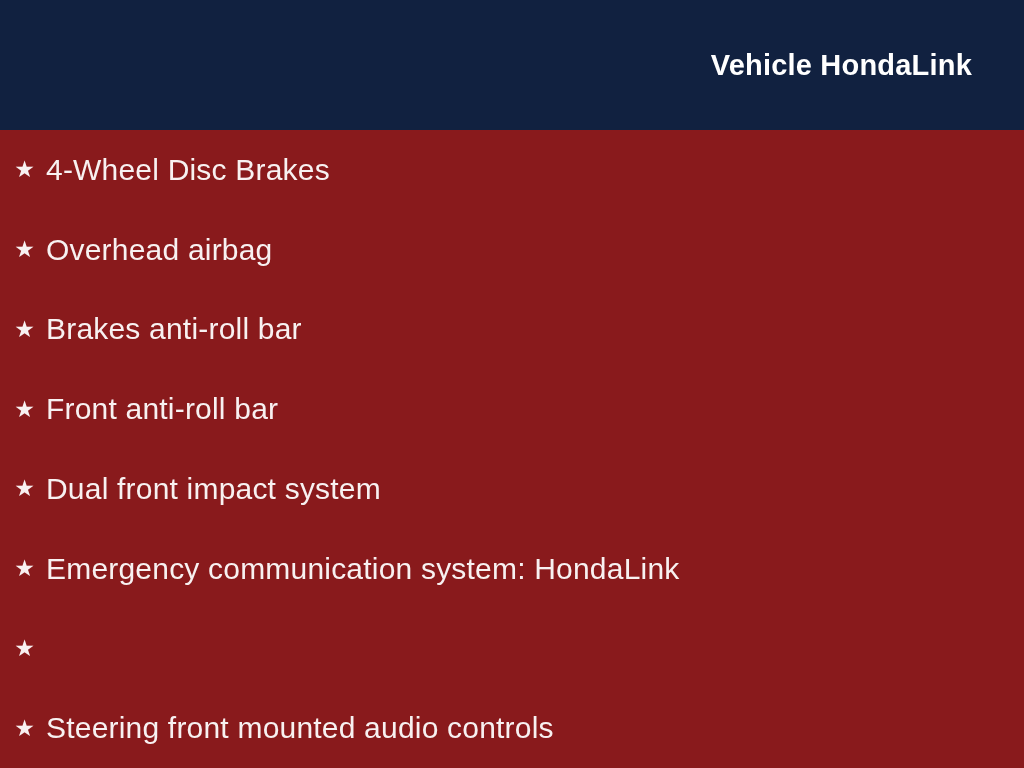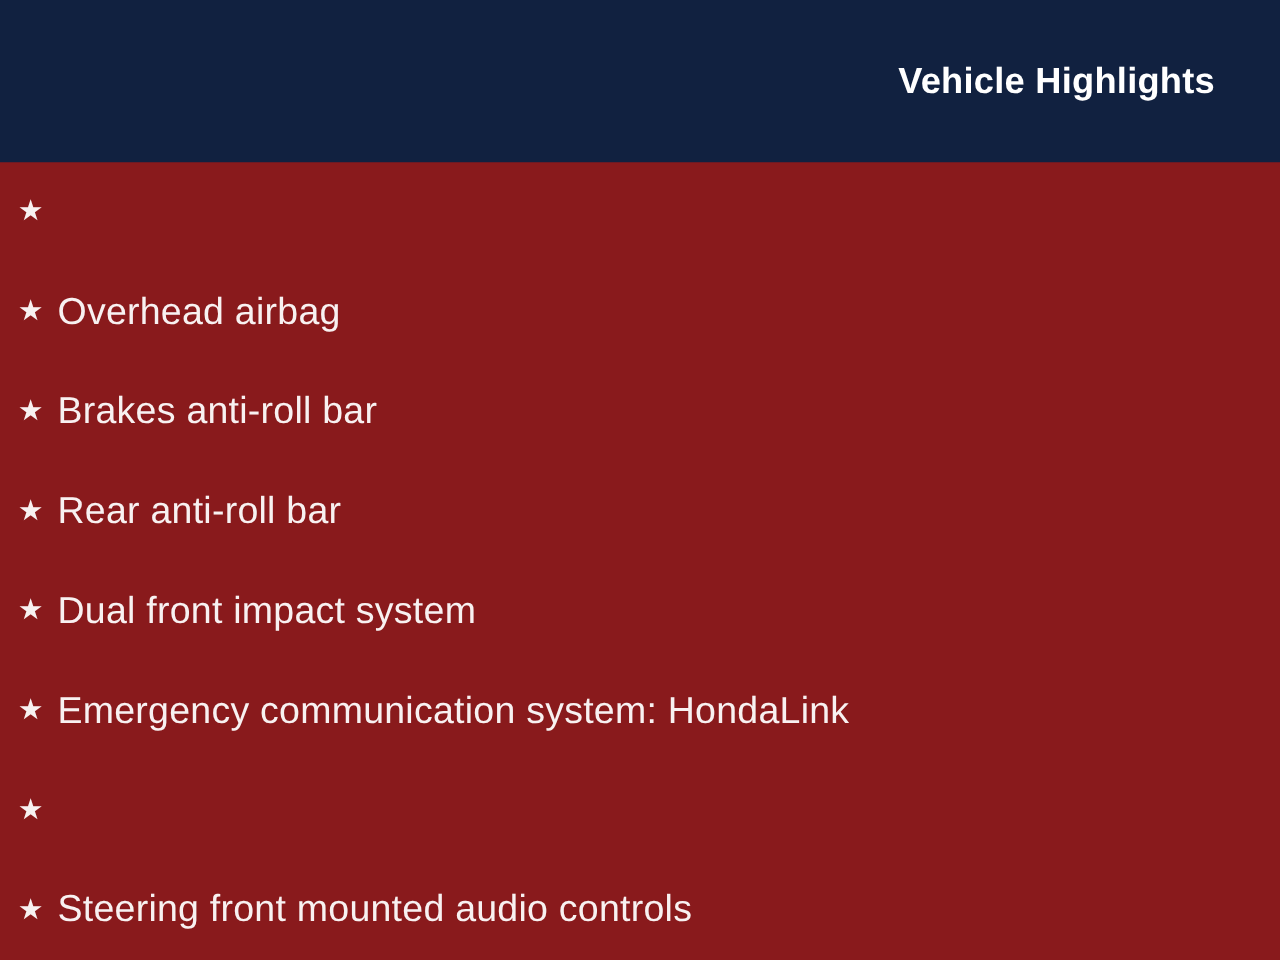--- a/index.html
+++ b/index.html
@@ -69,38 +69,39 @@
     letter-spacing: 0.2px;
     white-space: nowrap;
   }
 </style>
 </head>
 <body>
 
 <div class="slide">
 
   <div class="slide-header">
-    <div class="slide-title">Vehicle Highlights</div>
+    <div class="slide-title">Vehicle HondaLink</div>
   </div>
 
   <ul class="feature-list">
     <li class="feature-item">
       <span class="bullet-star">★</span>
+      <span class="feature-label">4-Wheel Disc Brakes</span>
     </li>
     <li class="feature-item">
       <span class="bullet-star">★</span>
       <span class="feature-label">Overhead airbag</span>
     </li>
     <li class="feature-item">
       <span class="bullet-star">★</span>
       <span class="feature-label">Brakes anti-roll bar</span>
     </li>
     <li class="feature-item">
       <span class="bullet-star">★</span>
-      <span class="feature-label">Rear anti-roll bar</span>
+      <span class="feature-label">Front anti-roll bar</span>
     </li>
     <li class="feature-item">
       <span class="bullet-star">★</span>
       <span class="feature-label">Dual front impact system</span>
     </li>
     <li class="feature-item">
       <span class="bullet-star">★</span>
       <span class="feature-label">Emergency communication system: HondaLink</span>
     </li>
     <li class="feature-item">

